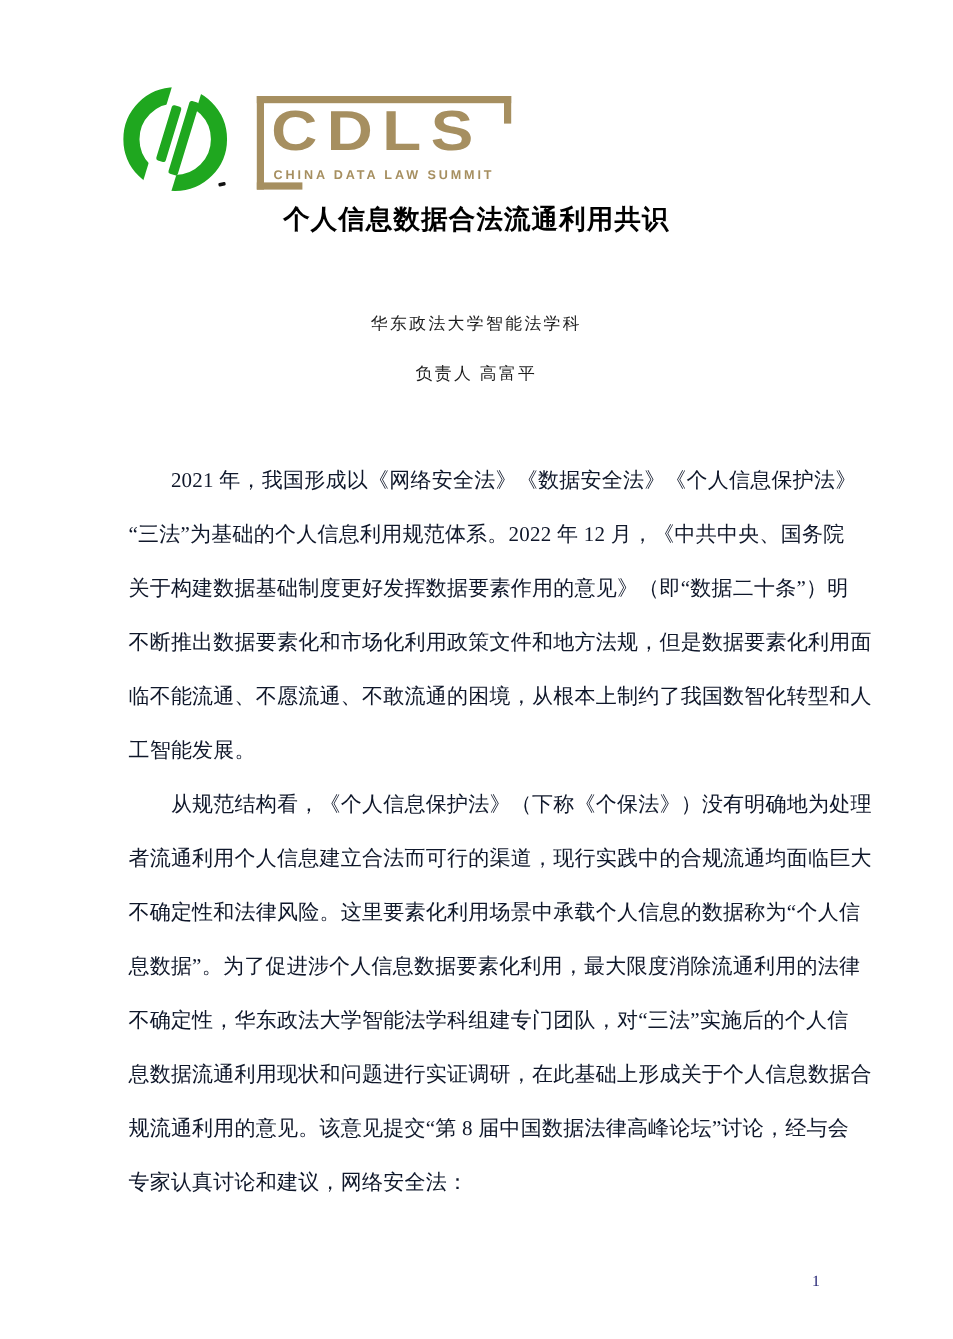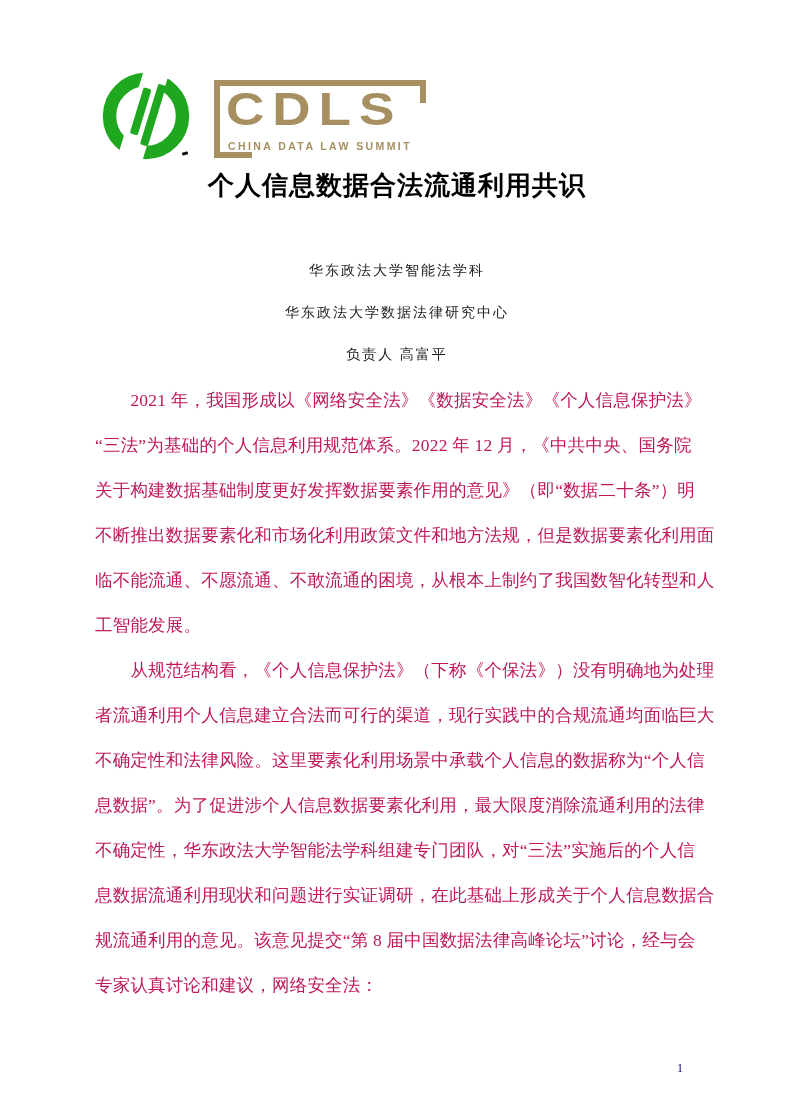--- a/index.html
+++ b/index.html
@@ -82,21 +82,21 @@
 
   
   .doc-title {
     position: absolute;
     left: 0;
     top: 168px;
     width: 794px;
     text-align: center;
     font-family: Liberation Mono, monospace;
     font-weight: 800;
-    font-size: 26px;
+    font-size: 22px;
     letter-spacing: 1px;
     color: #000000;
     margin: 0;
   }
   .byline {
     position: absolute;
     left: 0;
     top: 250px;
     width: 794px;
     text-align: center;
@@ -114,21 +114,22 @@
     left: 95px;
     top: 378px;
     width: 640px;
   }
   .body-line {
     line-height: 45px;
     height: 45px;
     font-size: 17.5px;
     letter-spacing: 0.2px;
     white-space: nowrap;
-    color: #be185d;
+    color: #0f172a;
+    margin-left: 12px;
   }
 
   
   .page-number {
     position: absolute;
     left: 668px;
     top: 1060px;
     width: 24px;
     text-align: center;
     font-size: 13px;
@@ -158,21 +159,20 @@
       <div class="cdls-frame-bottom"></div>
       <div class="cdls-acronym">CDLS</div>
       <div class="cdls-caption">CHINA DATA LAW SUMMIT</div>
     </div>
   </div>
 
   <h1 class="doc-title">个人信息数据合法流通利用共识</h1>
 
   <div class="byline">
     <div class="byline-line">华东政法大学智能法学科</div>
-    <div class="byline-line">华东政法大学数据法律研究中心</div>
     <div class="byline-line">负责人 高富平</div>
   </div>
 
   <div class="body-text">
     <div class="body-line">　　2021 年，我国形成以《网络安全法》《数据安全法》《个人信息保护法》</div>
     <div class="body-line">“三法”为基础的个人信息利用规范体系。2022 年 12 月，《中共中央、国务院</div>
     <div class="body-line">关于构建数据基础制度更好发挥数据要素作用的意见》（即“数据二十条”）明</div>
     <div class="body-line">不断推出数据要素化和市场化利用政策文件和地方法规，但是数据要素化利用面</div>
     <div class="body-line">临不能流通、不愿流通、不敢流通的困境，从根本上制约了我国数智化转型和人</div>
     <div class="body-line">工智能发展。</div>

